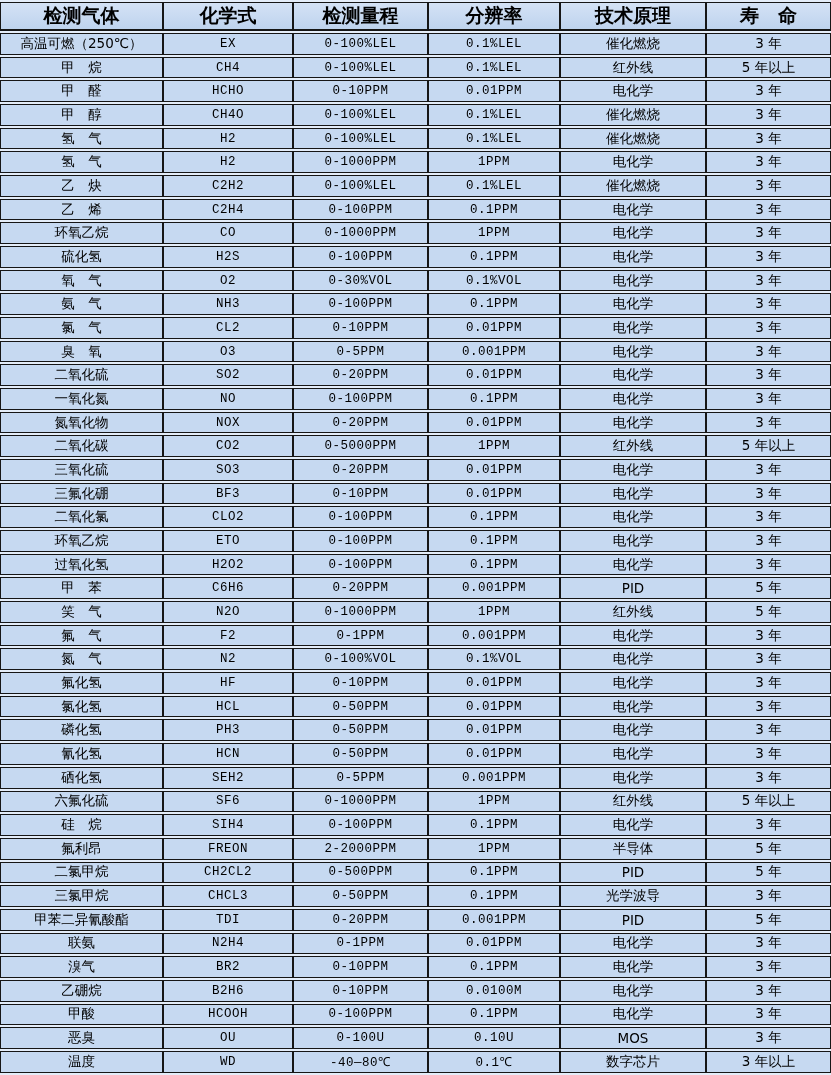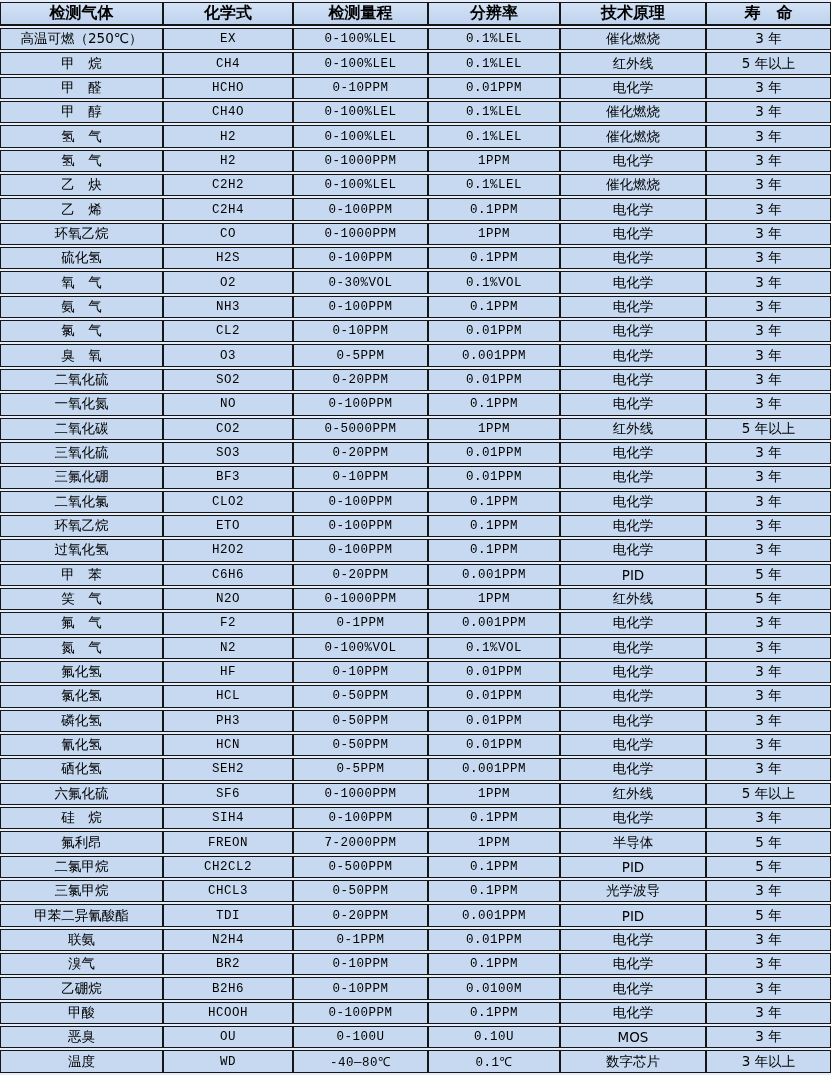--- a/index.html
+++ b/index.html
@@ -28,21 +28,21 @@
     background: #c6d9f1;
     text-align: center;
     vertical-align: middle;
     padding: 0 2px;
     color: #000;
     white-space: nowrap;
     overflow: hidden;
     height: 17px;
   }
   table.gas-table th {
-    font-size: 16px;
+    font-size: 19px;
     font-weight: bold;
     background: linear-gradient(#d4e2f5, #bed3ee);
     border-bottom-width: 2px;
     font-family: "DejaVu Sans", sans-serif;
   }
   td.cjk {
     font-size: 13.5px;
     font-family: "DejaVu Sans", sans-serif;
   }
   td.mono {
@@ -204,20 +204,28 @@
         </tr>
         <tr>
           <td class="cjk">一氧化氮</td>
           <td class="mono">NO</td>
           <td class="mono">0-100PPM</td>
           <td class="mono">0.1PPM</td>
           <td class="cjk">电化学</td>
           <td class="cjk">3 年</td>
         </tr>
         <tr>
+          <td class="cjk">氮氧化物</td>
+          <td class="mono">NOX</td>
+          <td class="mono">0-20PPM</td>
+          <td class="mono">0.01PPM</td>
+          <td class="cjk">电化学</td>
+          <td class="cjk">3 年</td>
+        </tr>
+        <tr>
           <td class="cjk">二氧化碳</td>
           <td class="mono">CO2</td>
           <td class="mono">0-5000PPM</td>
           <td class="mono">1PPM</td>
           <td class="cjk">红外线</td>
           <td class="cjk">5 年以上</td>
         </tr>
         <tr>
           <td class="cjk">三氧化硫</td>
           <td class="mono">SO3</td>
@@ -342,21 +350,21 @@
           <td class="cjk">硅　烷</td>
           <td class="mono">SIH4</td>
           <td class="mono">0-100PPM</td>
           <td class="mono">0.1PPM</td>
           <td class="cjk">电化学</td>
           <td class="cjk">3 年</td>
         </tr>
         <tr>
           <td class="cjk">氟利昂</td>
           <td class="mono">FREON</td>
-          <td class="mono">7-2000PPM</td>
+          <td class="mono">2-2000PPM</td>
           <td class="mono">1PPM</td>
           <td class="cjk">半导体</td>
           <td class="cjk">5 年</td>
         </tr>
         <tr>
           <td class="cjk">二氯甲烷</td>
           <td class="mono">CH2CL2</td>
           <td class="mono">0-500PPM</td>
           <td class="mono">0.1PPM</td>
           <td class="cjk">PID</td>

